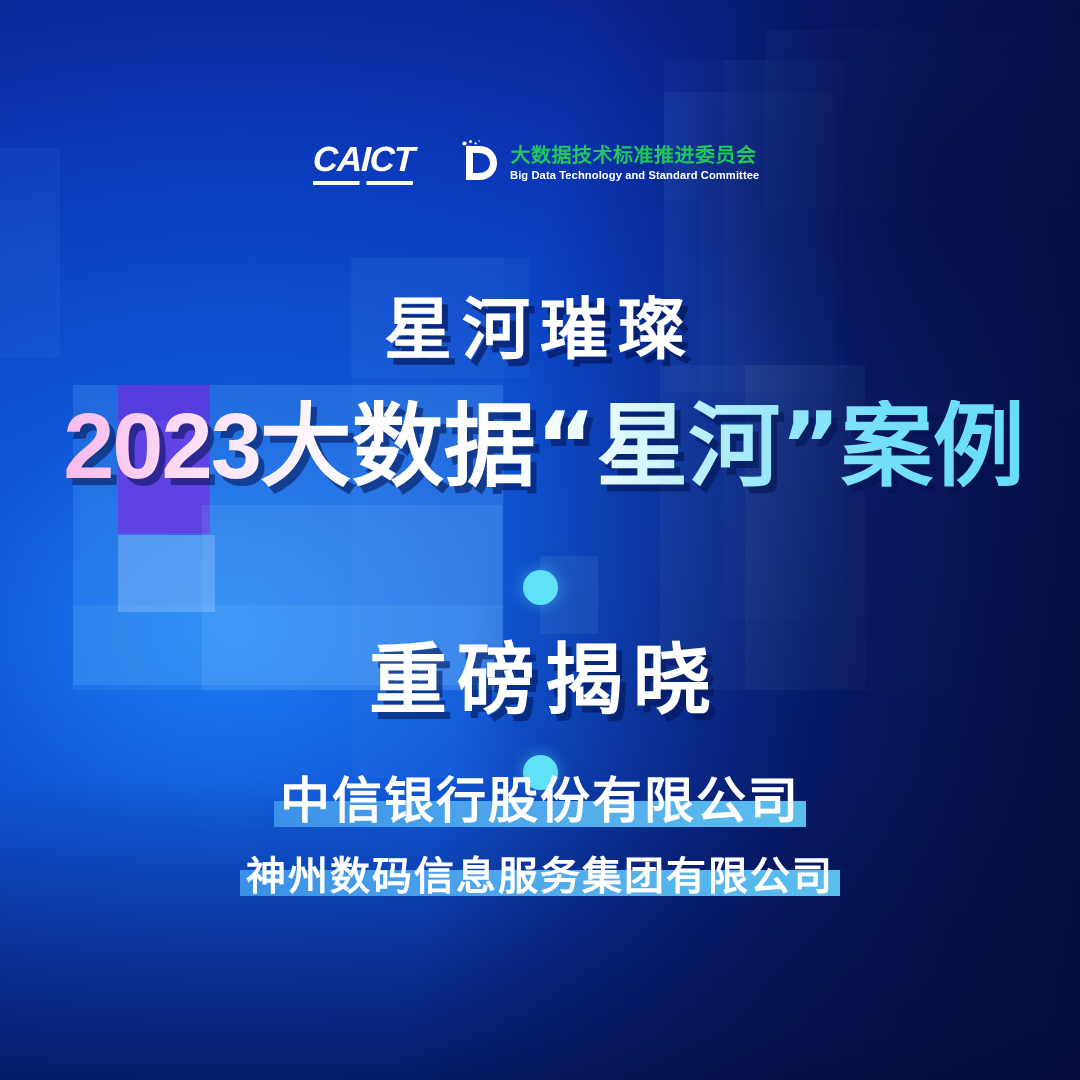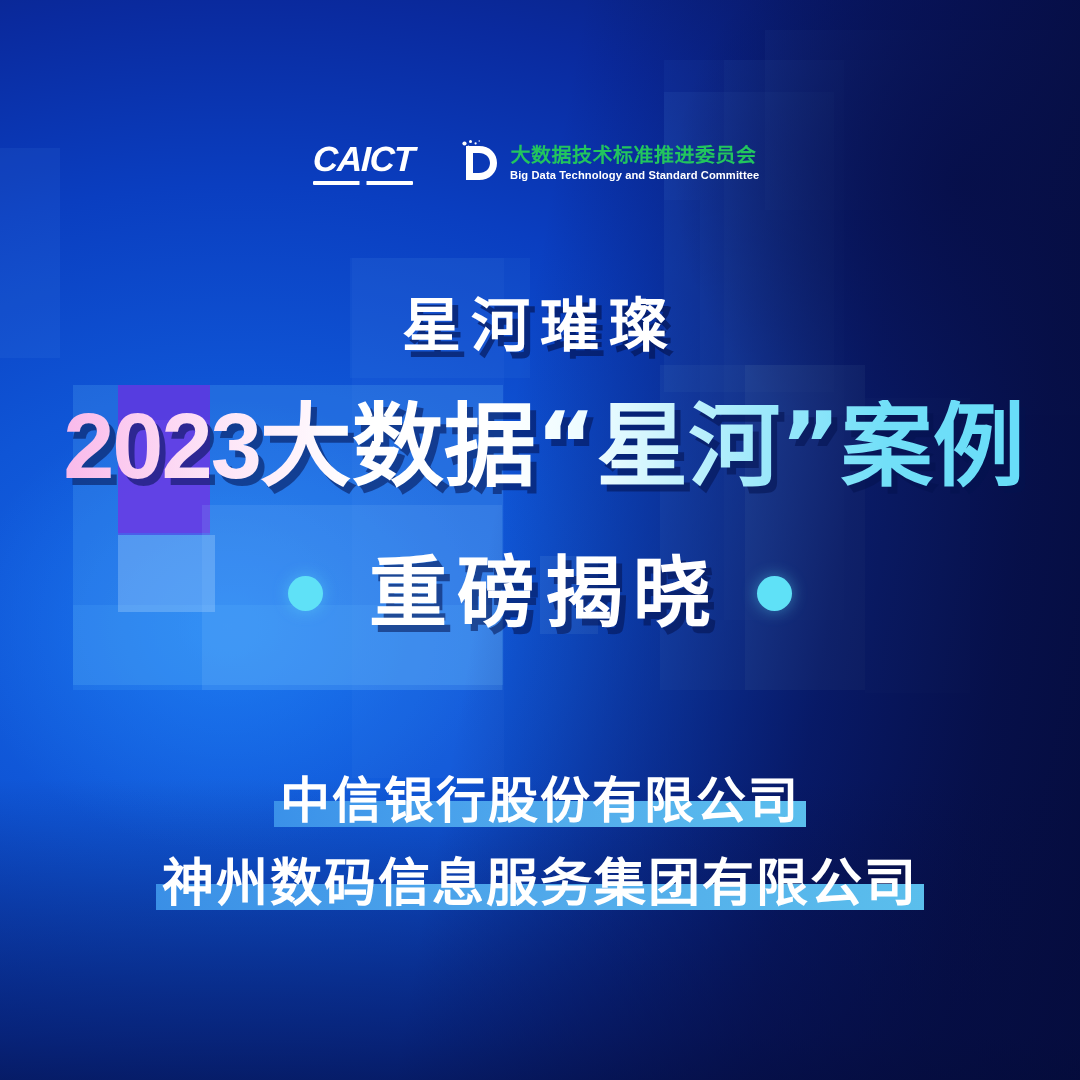--- a/index.html
+++ b/index.html
@@ -58,52 +58,52 @@
   .bdsc-cn{font-size:20px;font-weight:700;color:#22c55e;letter-spacing:.5px;line-height:1.05;
     font-family:"DejaVu Sans",sans-serif;}
   .bdsc-en{font-size:11.5px;font-weight:700;color:#fff;letter-spacing:.1px;line-height:1.05;
     font-family:"Liberation Sans",sans-serif;transform:scaleX(.97);transform-origin:left;}
 
   
   .headline{position:absolute;left:0;top:0;width:100%;}
   .line{width:100%;text-align:center;font-family:"DejaVu Sans",sans-serif;font-weight:700;
     white-space:nowrap;line-height:1;}
 
-  .l1{position:absolute;top:296px;font-size:59px;letter-spacing:10px;color:#ffffff;
+  .l1{position:absolute;top:296px;font-size:68px;letter-spacing:10px;color:#ffffff;
     text-shadow:6px 7px 0 rgba(3,18,78,0.62);}
 
   .l2{position:absolute;top:400px;font-size:92px;letter-spacing:0px;
     background:linear-gradient(90deg,
       #f6a7e4 0%, #fbc9ef 11%, #fde4f7 20%,
       #ffffff 33%, #ffffff 46%,
       #e8fbff 56%, #9fe9fb 70%, #72dff8 82%, #63dcf8 100%);
     -webkit-background-clip:text;background-clip:text;color:transparent;
     -webkit-text-fill-color:transparent;
     filter:drop-shadow(6px 7px 0 rgba(3,18,78,0.55));}
   .l2 .yr{font-family:"Liberation Sans",sans-serif;letter-spacing:-2px;margin-left:8px;}
 
-  .l3wrap{position:absolute;top:554px;width:100%;display:flex;align-items:center;
-    justify-content:center;gap:36px;}
+  .l3wrap{position:absolute;top:570px;width:100%;display:flex;align-items:center;
+    justify-content:center;gap:36px;flex-direction:column;}
   .l3{font-family:"DejaVu Sans",sans-serif;font-weight:700;font-size:78px;letter-spacing:10px;
     color:#fff;white-space:nowrap;line-height:1;text-indent:10px;
     text-shadow:6px 7px 0 rgba(3,18,78,0.55);}
   .dot{width:35px;height:35px;border-radius:50%;background:#5fe1f7;flex:0 0 auto;
     box-shadow:0 0 16px rgba(95,225,247,.45);}
 
   
   .winners{position:absolute;left:0;top:772px;width:100%;
     display:flex;flex-direction:column;align-items:center;gap:22px;}
   .winner{position:relative;display:inline-block;padding:0 6px;}
   .winner .hl{position:absolute;left:0;right:0;bottom:4px;height:26px;
     background:linear-gradient(90deg, rgba(62,150,235,.92) 0%, rgba(86,178,240,.95) 55%, rgba(95,200,245,.95) 100%);
     z-index:0;}
   .winner .txt{position:relative;z-index:1;font-family:"DejaVu Sans",sans-serif;font-weight:700;
     color:#fff;white-space:nowrap;line-height:1.18;letter-spacing:2px;}
   .w1 .txt{font-size:50px;}
-  .w2 .txt{font-size:52px;}
+  .w2 .txt{font-size:40px;}
 </style>
 </head>
 <body>
 
 <div id="poster">
 
   <div class="bg-base"></div>
 
   <div class="blk" style="left:664px;top:92px;width:170px;height:300px;background:rgba(120,185,255,.10);"></div>
   <div class="blk" style="left:765px;top:30px;width:320px;height:180px;background:rgba(110,175,255,.09);"></div>

